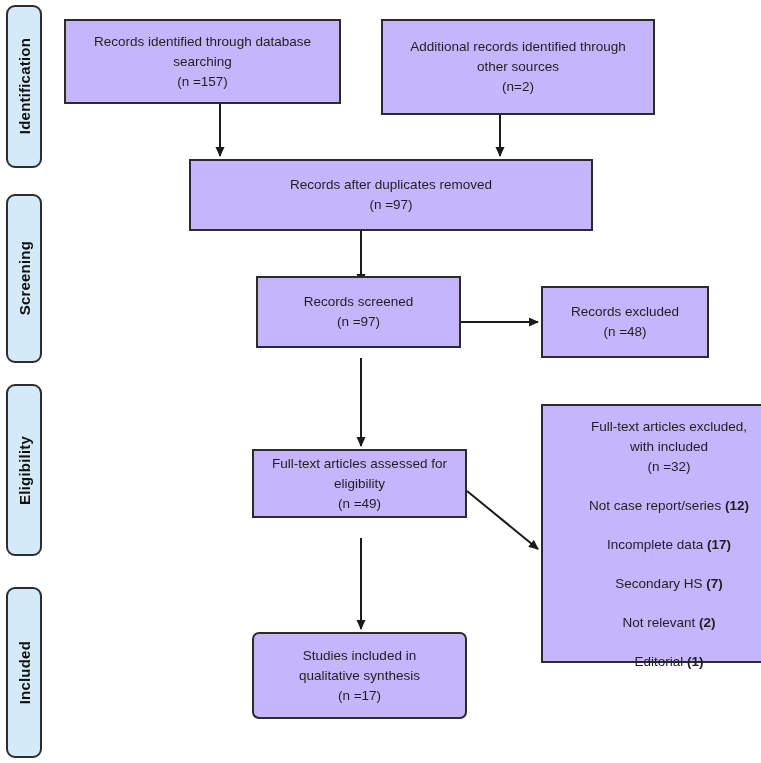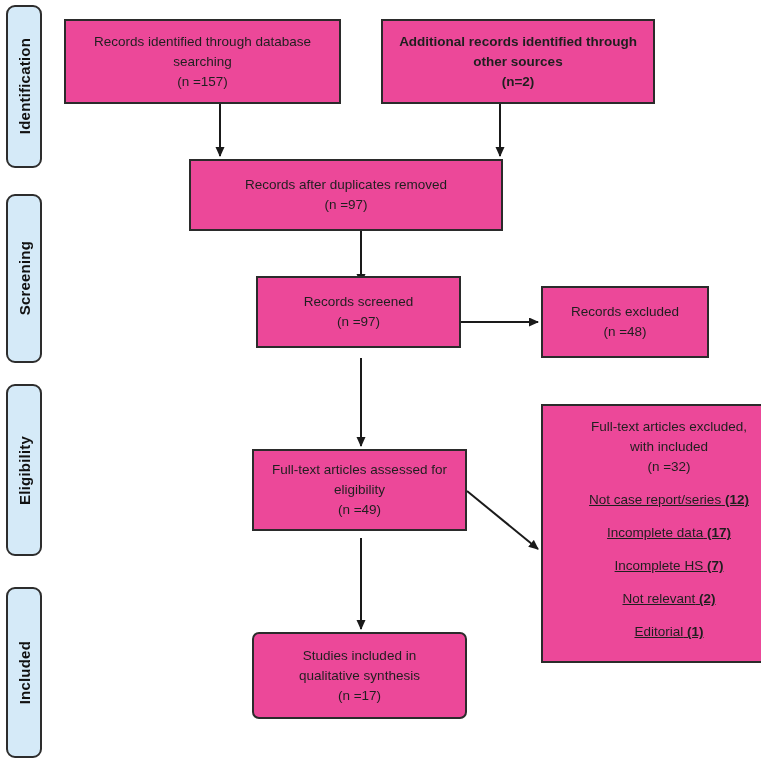--- a/index.html
+++ b/index.html
@@ -41,43 +41,43 @@
   .s1 { top: 5px;   height: 163px; }
   .s2 { top: 194px; height: 169px; }
   .s3 { top: 384px; height: 172px; }
   .s4 { top: 587px; height: 171px; }
 
   
   .box {
     position: absolute;
     box-sizing: border-box;
     border: 2px solid #2b2b2b;
-    background: #ec4899;
+    background: #c4b5fd;
     display: flex;
     flex-direction: column;
     align-items: center;
     justify-content: center;
     text-align: center;
     font-size: 13.5px;
     line-height: 20px;
   }
   .b1 { left: 64px;  top: 19px;  width: 277px; height: 85px; }
-  .b2 { left: 381px; top: 19px;  width: 274px; height: 85px; font-weight: bold; }
-  .b3 { left: 189px; top: 159px; width: 314px; height: 72px; }
+  .b2 { left: 381px; top: 19px;  width: 274px; height: 96px; }
+  .b3 { left: 189px; top: 159px; width: 404px; height: 72px; }
   .b4 { left: 256px; top: 276px; width: 205px; height: 72px; }
   .b5 { left: 541px; top: 286px; width: 168px; height: 72px; }
-  .b6 { left: 252px; top: 449px; width: 215px; height: 82px; }
+  .b6 { left: 252px; top: 449px; width: 215px; height: 69px; }
   .b8 { left: 252px; top: 632px; width: 215px; height: 87px; border-radius: 7px; }
 
   .b7 {
     left: 541px; top: 404px; width: 256px; height: 259px;
     justify-content: flex-start;
     padding-top: 11px;
   }
-  .b7 .reason { margin-top: 13px; text-decoration: underline; }
+  .b7 .reason { margin-top: 19px; }
   .b7 .reason:first-of-type { margin-top: 14px; }
   .cnt { font-weight: 700; }
 
   
   .arrows {
     position: absolute;
     left: 0; top: 0;
     width: 761px; height: 763px;
     pointer-events: none;
   }
@@ -156,21 +156,21 @@
     <div>(n =32)</div>
     <div class="reason">
       <span>Not case report/series</span>
       <span class="cnt">(12)</span>
     </div>
     <div class="reason">
       <span>Incomplete data</span>
       <span class="cnt">(17)</span>
     </div>
     <div class="reason">
-      <span>Incomplete HS</span>
+      <span>Secondary HS</span>
       <span class="cnt">(7)</span>
     </div>
     <div class="reason">
       <span>Not relevant</span>
       <span class="cnt">(2)</span>
     </div>
     <div class="reason">
       <span>Editorial</span>
       <span class="cnt">(1)</span>
     </div>

